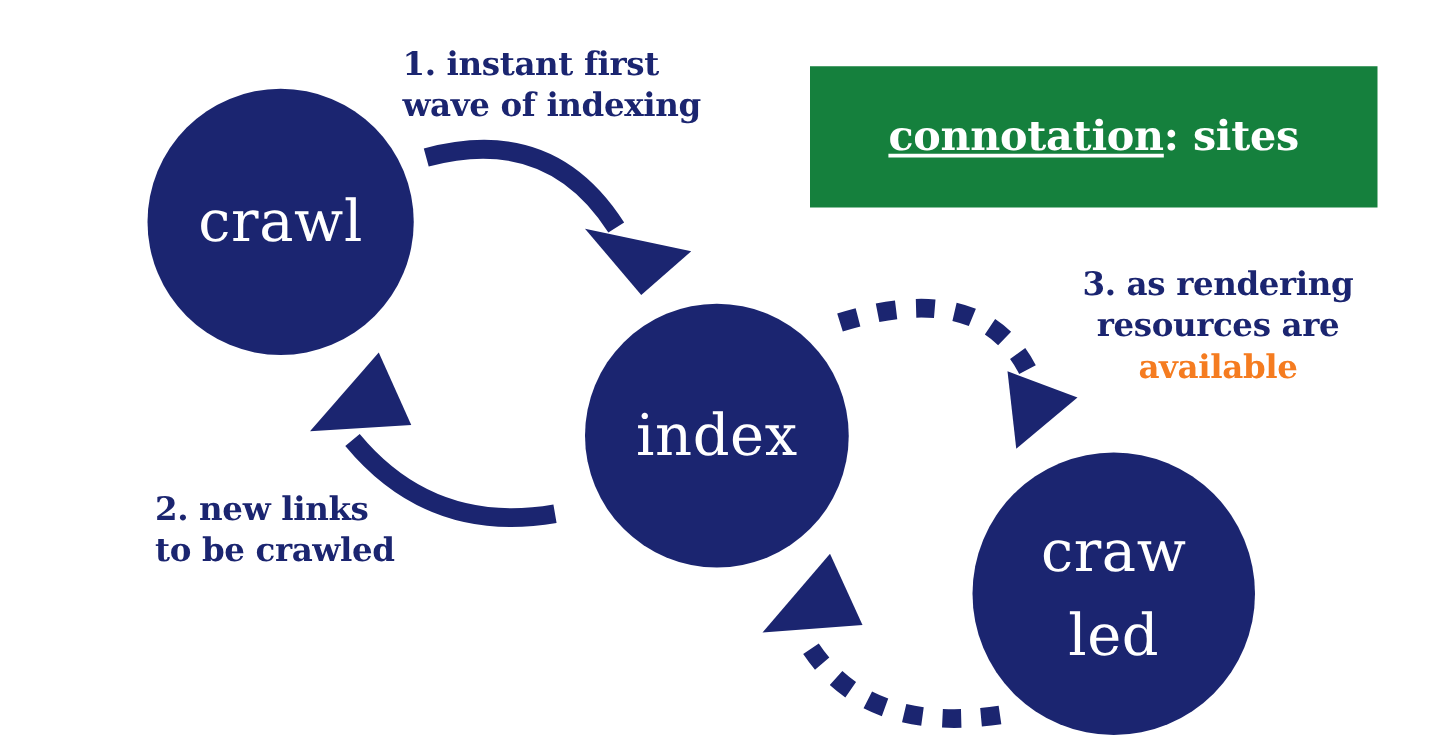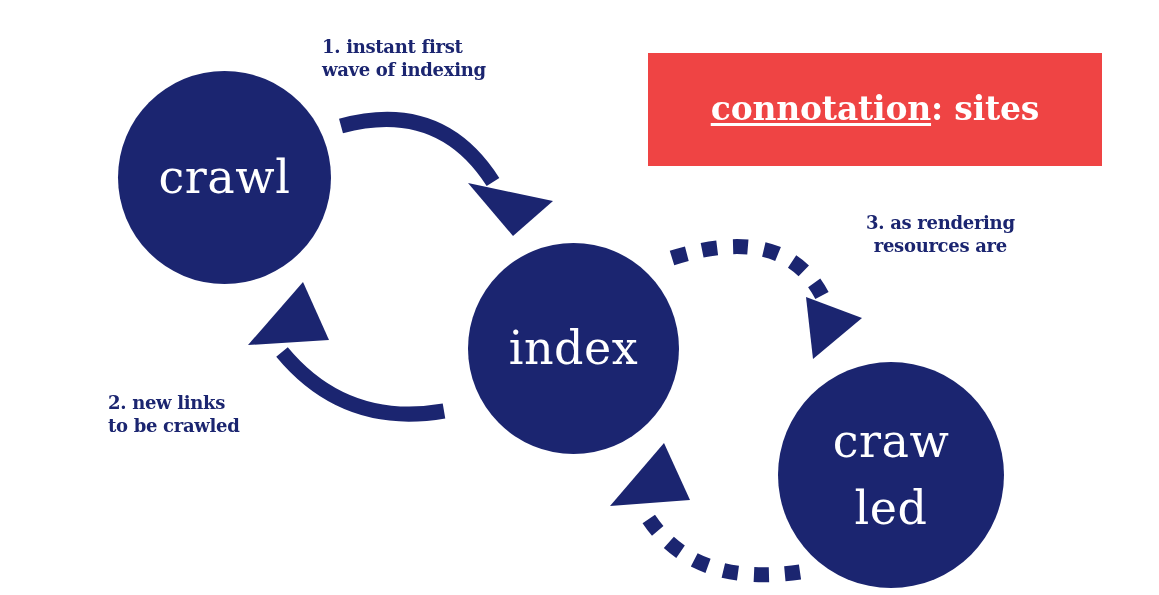--- a/index.html
+++ b/index.html
@@ -74,21 +74,21 @@
     line-height: 1.45;
   }
 
   
   #callout {
     position: absolute;
     left: 648px;
     top: 53px;
     width: 454px;
     height: 113px;
-    background: #ef4444;
+    background: #15803d;
     display: flex;
     align-items: center;
     justify-content: center;
     box-sizing: border-box;
     padding: 15px 14px;
   }
   #callout .callout-text {
     color: #ffffff;
     font-family: "DejaVu Serif", serif;
     font-weight: bold;
@@ -101,27 +101,27 @@
     text-decoration: underline;
     text-underline-offset: 3px;
   }
 
   
   .step-label {
     position: absolute;
     color: #1b2570;
     font-family: "DejaVu Serif", serif;
     font-weight: bold;
-    font-size: 18px;
+    font-size: 26px;
     line-height: 1.26;
     letter-spacing: -0.3px;
     white-space: pre-line;
   }
   #label-1 { left: 322px; top: 36px;  text-align: left; }
-  #label-2 { left: 108px; top: 392px; text-align: left; }
+  #label-2 { left: 124px; top: 392px; text-align: left; }
   #label-3 { left: 866px; top: 212px; text-align: center; }
   #label-4 { left: 382px; top: 507px; text-align: right; width: 216px; }
 
   .accent-orange { color: #f57c20; }
 </style>
 </head>
 <body>
 
 <div id="canvas">
 
@@ -165,16 +165,16 @@
       <span class="underlined">connotation</span><span>: sites</span><br>
     </div>
   </div>
 
   <div class="step-label" id="label-1">1. instant first
 wave of indexing</div>
 
   <div class="step-label" id="label-2">2. new links
 to be crawled</div>
 
-  <div class="step-label" id="label-3"><span>3. as rendering</span><br><span>resources are</span><br></div>
+  <div class="step-label" id="label-3"><span>3. as rendering</span><br><span>resources are</span><br><span class="accent-orange">available</span></div>
 
 
 </div>
 
 </body></html>

